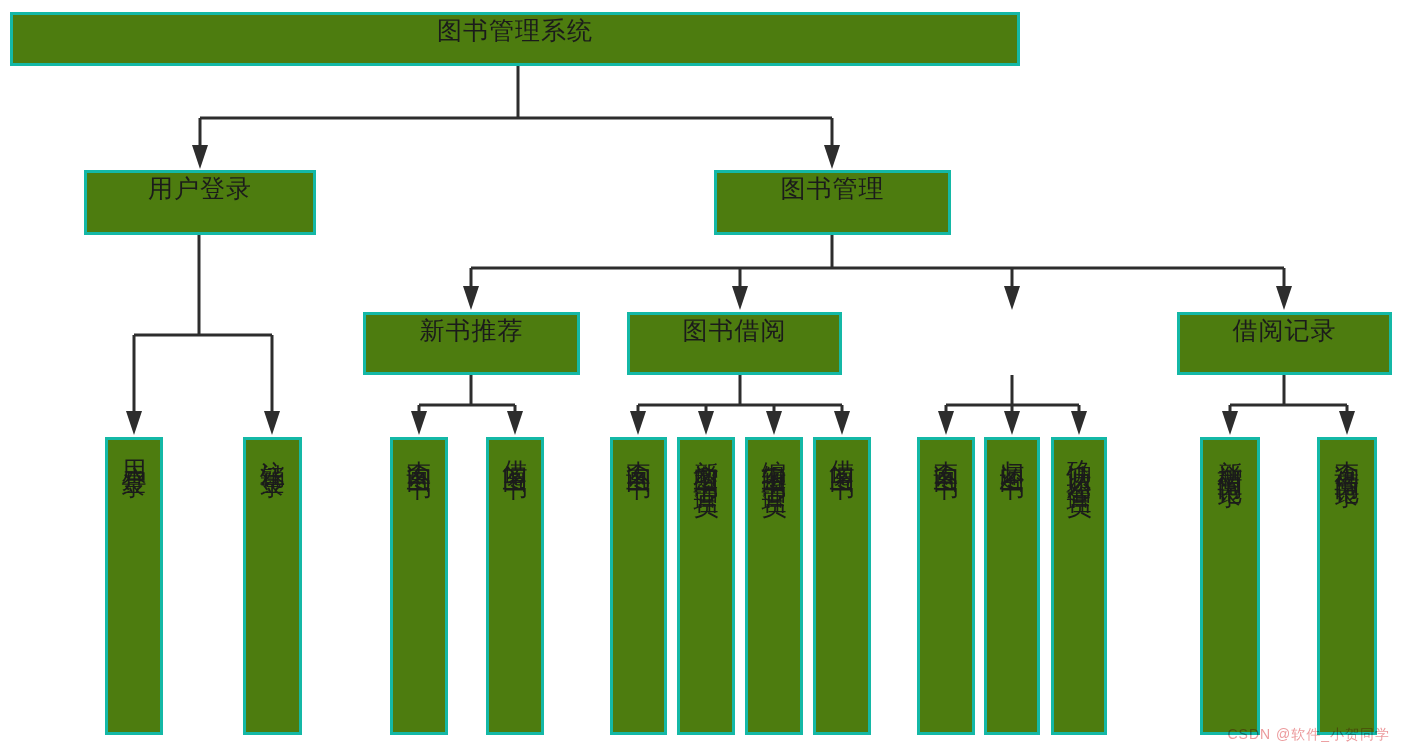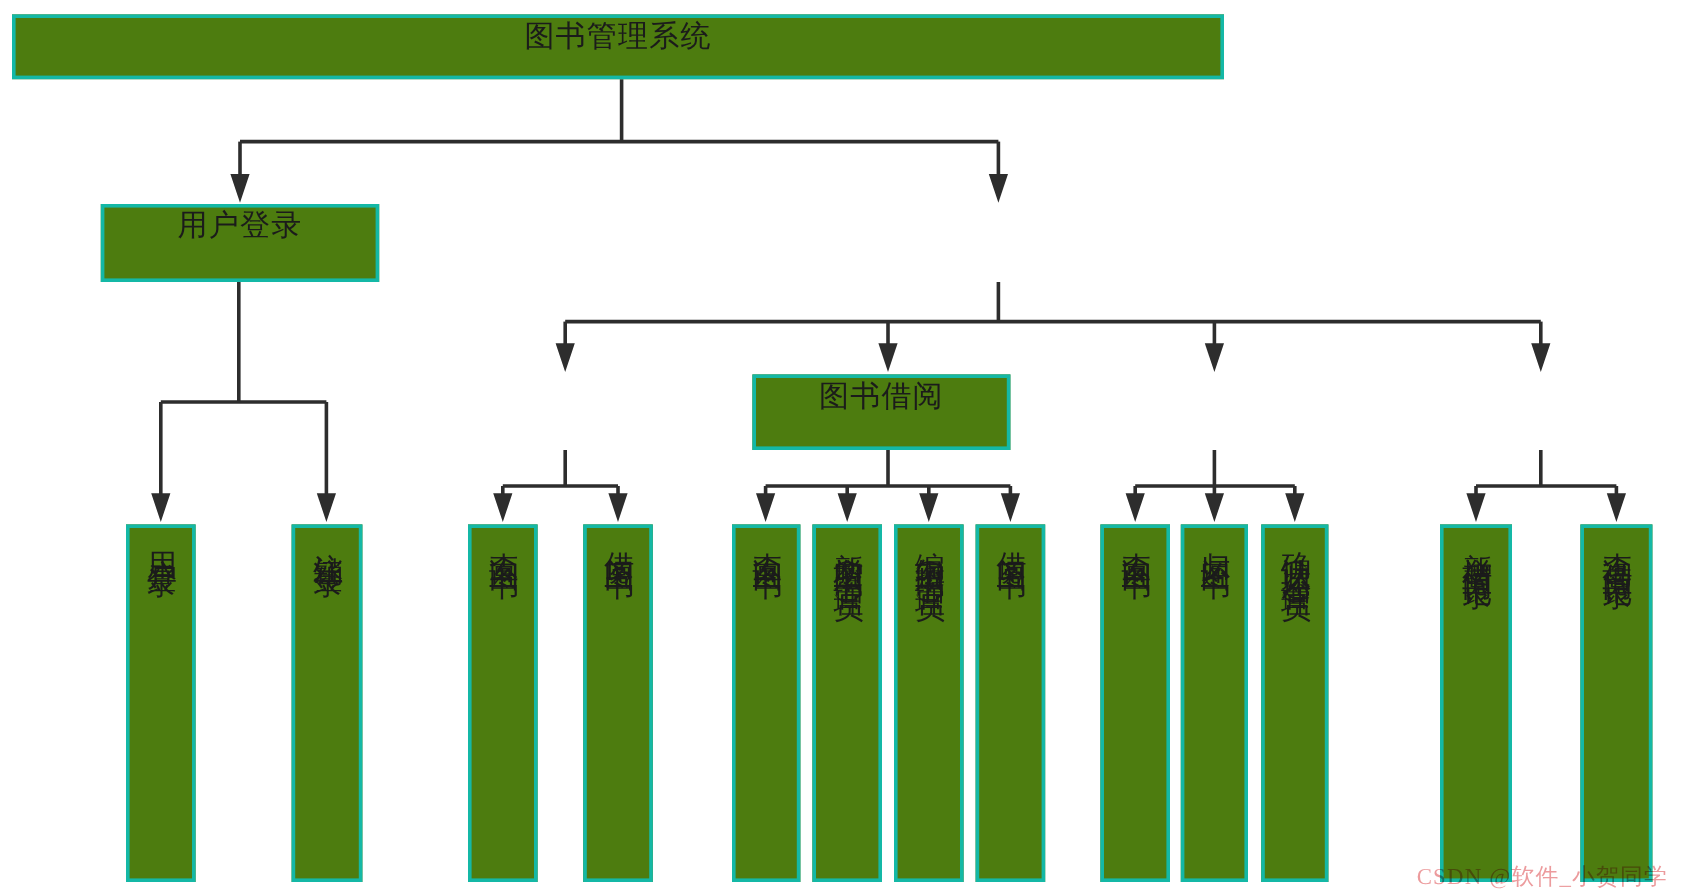--- a/index.html
+++ b/index.html
@@ -7,22 +7,22 @@
   body { font-family: "Liberation Sans", "DejaVu Sans", sans-serif; }
   .canvas { position:relative; width:1405px; height:747px; background:#ffffff; overflow:hidden; }
   svg.wires { position:absolute; left:0; top:0; z-index:1; }
   .node { position:absolute; border:3px solid #14b8a6; background:#4d7c0f;
           display:flex; align-items:flex-start; justify-content:center;
           color:#1b1b1b; z-index:2; }
   .node.h span { font-size:25px; letter-spacing:1px; white-space:nowrap; line-height:1.2; }
   .node.v span { writing-mode:vertical-rl; text-orientation:mixed;
                  font-size:25px; letter-spacing:5px; line-height:1; }
   .watermark { position:absolute; right:15px; bottom:3px; z-index:3;
-               font-size:19px; letter-spacing:1px; color:#ec9b9d;
-               mix-blend-mode:multiply; white-space:nowrap;font-family:Liberation Serif, serif; }
+               font-size:14px; letter-spacing:1px; color:#ec9b9d;
+               mix-blend-mode:multiply; white-space:nowrap; }
 </style>
 </head>
 <body>
 
 <div class="canvas">
 
   <svg class="wires" width="1405" height="747" viewBox="0 0 1405 747">
     <g stroke="#2d2d2d" stroke-width="3" fill="none">
       <g>
         <path d="M518 66 V118"></path>
@@ -95,23 +95,32 @@
     </g>
   </svg>
 
   <div class="node h" style="left:10px; top:12px; width:1010px; height:54px">
     <span>图书管理系统</span>
   </div>
 
   <div class="node h" style="left:84px; top:170px; width:232px; height:65px">
     <span>用户登录</span>
   </div>
+  <div class="node h" style="left:714px; top:170px; width:237px; height:65px">
+    <span>图书管理</span>
+  </div>
 
+  <div class="node h" style="left:363px; top:312px; width:217px; height:63px">
+    <span>新书推荐</span>
+  </div>
   <div class="node h" style="left:627px; top:312px; width:215px; height:63px">
     <span>图书借阅</span>
+  </div>
+  <div class="node h" style="left:1177px; top:312px; width:215px; height:63px">
+    <span>借阅记录</span>
   </div>
 
   <div class="node v" style="left:105px; top:437px; width:58px; height:298px">
     <span>用户登录</span>
   </div>
   <div class="node v" style="left:243px; top:437px; width:59px; height:298px">
     <span>注销登录</span>
   </div>
 
   <div class="node v" style="left:390px; top:437px; width:58px; height:298px">

